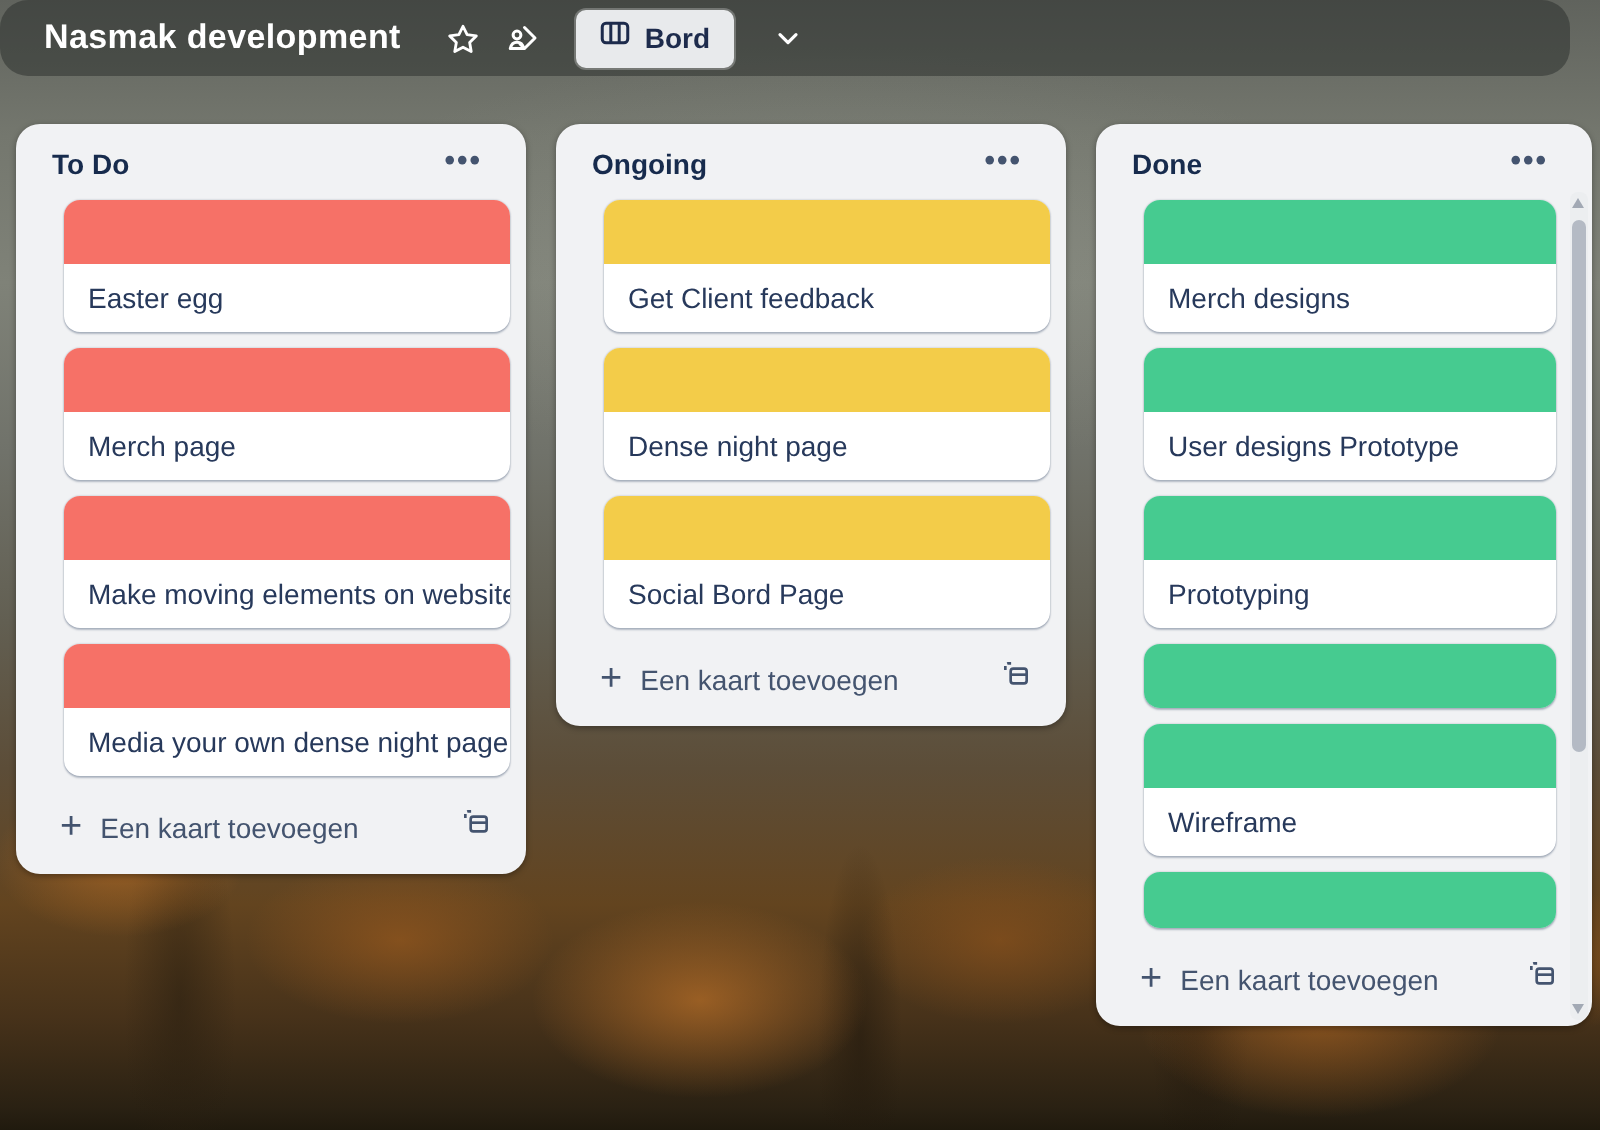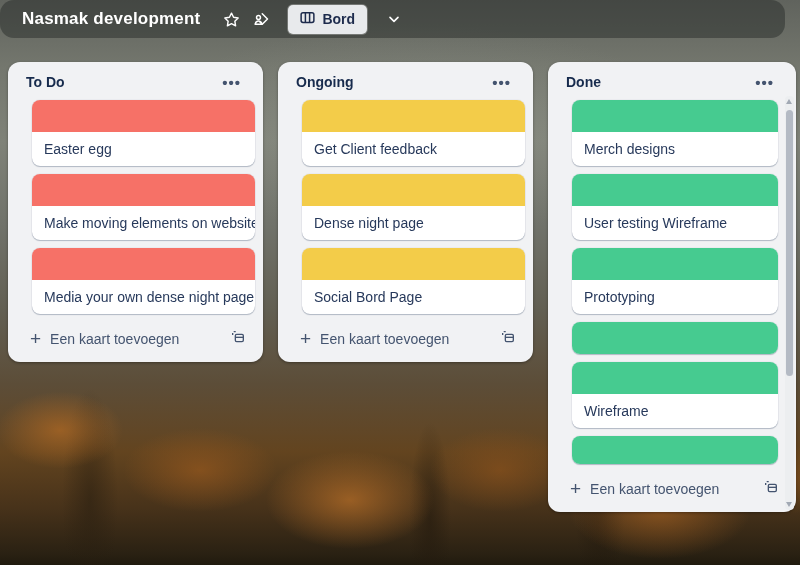--- a/index.html
+++ b/index.html
@@ -45,21 +45,21 @@
   .board{
     position:absolute;top:62px;left:8px;
     display:flex;align-items:flex-start;gap:15px;
   }
   .list{
     width:255px;background:#f1f2f4;border-radius:12px;padding:8px;
     box-shadow:0 1px 3px rgba(0,0,0,.35);box-sizing:border-box;
   }
   .list.done{width:248px;position:relative;}
   .list.done .cards{padding-right:10px;}
-  .list-header{display:flex;justify-content:space-between;align-items:flex-end;padding:4px 10px 10px 10px;}
+  .list-header{display:flex;justify-content:space-between;align-items:flex-start;padding:4px 10px 10px 10px;}
   .list-title{font-size:14px;font-weight:600;color:#172b4d;}
   .list-menu{color:#44546f;font-size:15px;font-weight:700;letter-spacing:1px;line-height:10px;cursor:pointer;padding:2px 4px;border-radius:4px;}
   .cards{display:flex;flex-direction:column;gap:8px;margin-left:16px;}
   .card{
     background:#ffffff;border-radius:8px;overflow:hidden;cursor:pointer;
     box-shadow:0 1px 1px rgba(9,30,66,.25),0 0 1px rgba(9,30,66,.3);
   }
   .card-label{height:32px;}
   .card-title{height:34px;line-height:34px;padding:0 12px;font-size:14px;color:#27395b;white-space:nowrap;overflow:hidden;}
   .card.partial{height:28px;}
@@ -128,20 +128,24 @@
       <span class="list-title">To Do</span>
       <span class="list-menu">•••</span>
     </div>
     <div class="cards">
       <div class="card">
         <div class="card-label" style="background-color: rgb(246, 113, 103);"></div>
         <div class="card-title">Easter egg</div>
       </div>
       <div class="card">
         <div class="card-label" style="background-color: rgb(246, 113, 103);"></div>
+        <div class="card-title">Merch page</div>
+      </div>
+      <div class="card">
+        <div class="card-label" style="background-color: rgb(246, 113, 103);"></div>
         <div class="card-title">Make moving elements on website</div>
       </div>
       <div class="card">
         <div class="card-label" style="background-color: rgb(246, 113, 103);"></div>
         <div class="card-title">Media your own dense night page</div>
       </div>
     </div>
     <div class="list-footer">
       <div class="add-card">
         <span class="plus-glyph">+</span>
@@ -200,21 +204,21 @@
       <span class="list-title">Done</span>
       <span class="list-menu">•••</span>
     </div>
     <div class="cards">
       <div class="card">
         <div class="card-label" style="background-color: rgb(70, 203, 144);"></div>
         <div class="card-title">Merch designs</div>
       </div>
       <div class="card">
         <div class="card-label" style="background-color: rgb(70, 203, 144);"></div>
-        <div class="card-title">User testing Wireframe</div>
+        <div class="card-title">User designs Prototype</div>
       </div>
       <div class="card">
         <div class="card-label" style="background-color: rgb(70, 203, 144);"></div>
         <div class="card-title">Prototyping</div>
       </div>
       <div class="card">
         <div class="card-label" style="background-color: rgb(70, 203, 144);"></div>
       </div>
       <div class="card">
         <div class="card-label" style="background-color: rgb(70, 203, 144);"></div>

